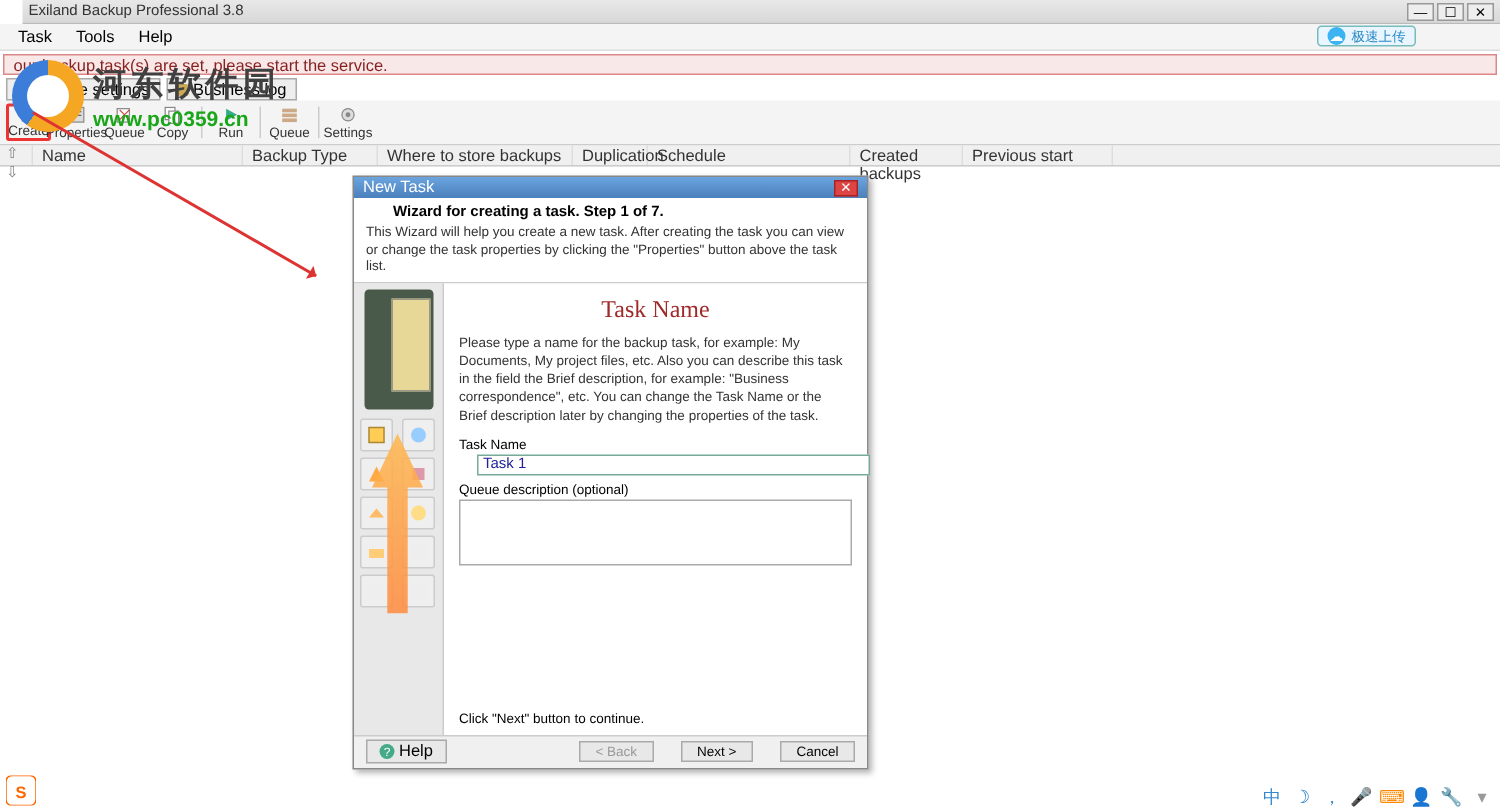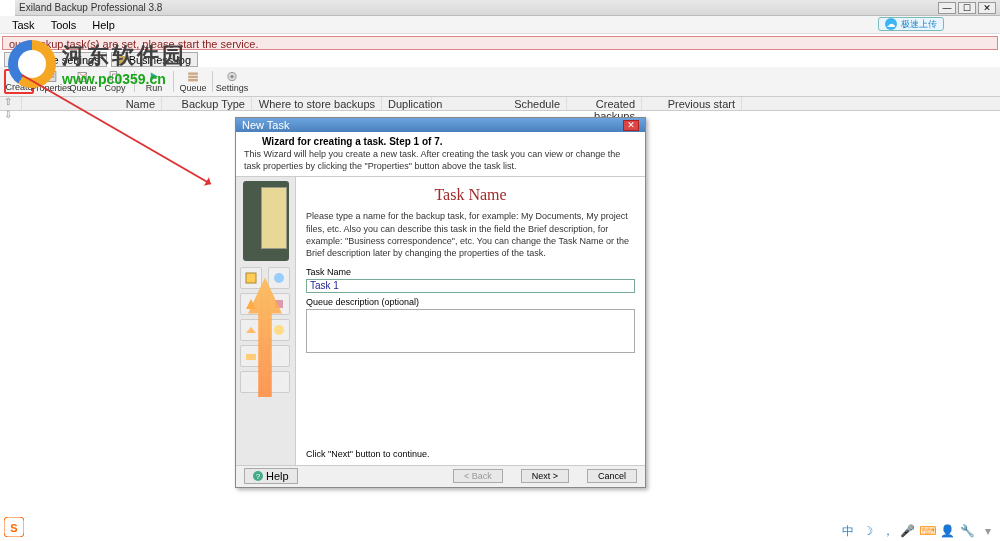--- a/index.html
+++ b/index.html
@@ -26,21 +26,21 @@
 
 .toolbar { height: 30px; background: #f4f4f4; border-bottom: 1px solid #ccc; display: flex; padding: 2px 4px; gap: 2px; }
 .tool-btn { width: 30px; display: flex; flex-direction: column; align-items: center; justify-content: center; border: 1px solid transparent; border-radius: 2px; }
 .tool-btn.highlighted { border: 2px solid #e33; }
 .tool-icon { width: 16px; height: 16px; }
 .tool-label { font-size: 9px; color: #333; }
 .tool-sep { width: 1px; background: #ccc; margin: 2px; }
 
 
 .list-header { height: 14px; background: #f0f0f0; border-bottom: 1px solid #ccc; display: flex; font-size: 10px; }
-.col { padding: 1px 6px; border-right: 1px solid #ddd; color: #333; text-align: right; }
+.col { padding: 1px 6px; border-right: 1px solid #ddd; color: #333; }
 .col.handle { width: 22px; }
 .col.name { width: 140px; }
 .col.type { width: 90px; }
 .col.where { width: 130px; }
 .col.dup { width: 50px; }
 .col.sched { width: 135px; }
 .col.created { width: 75px; }
 .col.prev { width: 100px; }
 
 
@@ -53,40 +53,40 @@
 .wm-logo::after { content:''; position:absolute; inset:10px; border-radius:50%; background:#fff; }
 .wm-text { display:flex; flex-direction:column; margin-left:6px; }
 .wm-cn { font-size: 22px; color:#404040; font-weight:bold; letter-spacing:3px; }
 .wm-url { font-size: 14px; color:#19a619; font-weight:bold; }
 
 
 .arrow-line { position:absolute; left:22px; top:74px; width:218px; height:2px; background:#d33; transform-origin:left center; transform:rotate(30deg); z-index:5; }
 .arrow-line::after { content:''; position:absolute; right:-5px; top:-4px; border:5px solid transparent; border-left-color:#d33; }
 
 
-.dialog { position: absolute; left: 235px; top: 117px; width: 411px; background: #f0f0f0; border: 1px solid #888; box-shadow: 2px 2px 4px rgba(0,0,0,.3); z-index:10; }
+.dialog { position: absolute; left: 235px; top: 117px; width: 344px; background: #f0f0f0; border: 1px solid #888; box-shadow: 2px 2px 4px rgba(0,0,0,.3); z-index:10; }
 .dlg-title { height: 14px; background: linear-gradient(#6ba4df,#4a80bb); color: #fff; font-size: 10px; padding: 1px 6px; display: flex; align-items: center; }
 .dlg-close { margin-left:auto; width:16px; height:11px; background:#d44; color:#fff; display:flex; align-items:center; justify-content:center; font-size:9px; border:1px solid #a22;}
 .dlg-head { background:#fff; border-bottom:1px solid #ccc; padding:4px 8px; }
 .dlg-head-title { font-weight:bold; font-size:10px;margin-left:18px; }
 .dlg-head-desc { font-size:9px; color:#333; margin-top:2px; line-height:1.3; }
 .dlg-body { display:flex; }
 .dlg-side { width:60px; background:#e8e8e8; border-right:1px solid #ccc; padding:4px; display:flex; flex-direction:column; align-items:center; gap:6px; }
 .safe-img { width:46px; height:80px; background:#4a5a4a; border-radius:3px; position:relative; }
 .safe-img::before { content:''; position:absolute; right:2px; top:6px; width:24px; height:60px; background:#e8d898; border:1px solid #998; }
 .step-grid { display:grid; grid-template-columns:1fr 1fr; gap:4px; width:100%; position:relative; }
 .step-cell { width:22px; height:22px; background:#efefef; border:1px solid #ccc; border-radius:2px; display:flex; align-items:center; justify-content:center; }
 .step-arrow-bg { position:absolute; left:8px; bottom:-4px; width:34px; height:120px; background:linear-gradient(#ffb74d,#ff8a3d); clip-path: polygon(30% 100%, 30% 30%, 0 30%, 50% 0, 100% 30%, 70% 30%, 70% 100%); opacity:.85; }
 .step-cell svg { width:14px; height:14px; }
 .dlg-main { flex:1; padding:6px 10px; background:#fff; }
 .task-name-title { text-align:center; color:#a02a2a; font-family:'Times New Roman',serif; font-size:16px; margin:3px 0 6px; }
 .instr { font-size:9px; color:#333; line-height:1.35; margin-bottom:8px;}
 .field-label { font-size:9px; margin:4px 0 2px; }
 .text-input { width:100%; border:1px solid #7a9; padding:1px 3px; font-size:10px; height:14px; background:#fff; }
-.text-input.task { color:#229; }
+.text-input.task { color:#229;margin-left:12px; }
 .textarea { width:100%; height:44px; border:1px solid #aaa; resize:none; padding:2px; font-size:10px; }
 .cont-text { font-size:9px; margin-top:94px; }
 .dlg-footer { height:22px; border-top:1px solid #ccc; background:#f0f0f0; display:flex; align-items:center; padding:0 8px; gap:4px; }
 .help-btn { border:1px solid #aaa; background:#e8e8e8; padding:1px 8px; font-size:9px; display:flex; align-items:center; gap:3px; }
 .help-icon { width:10px; height:10px; border-radius:50%; background:#4a8; color:#fff; font-size:8px; display:flex; align-items:center; justify-content:center; }
 .footer-btns { margin-left:auto; display:flex; gap:18px; }
 .btn { border:1px solid #aaa; background:#e8e8e8; padding:1px 10px; font-size:9px; min-width:42px; text-align:center; }
 .btn.disabled { color:#999; }
 
 

